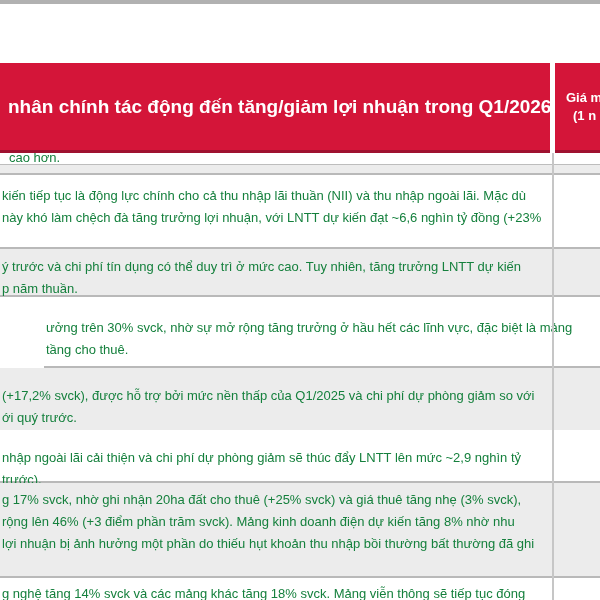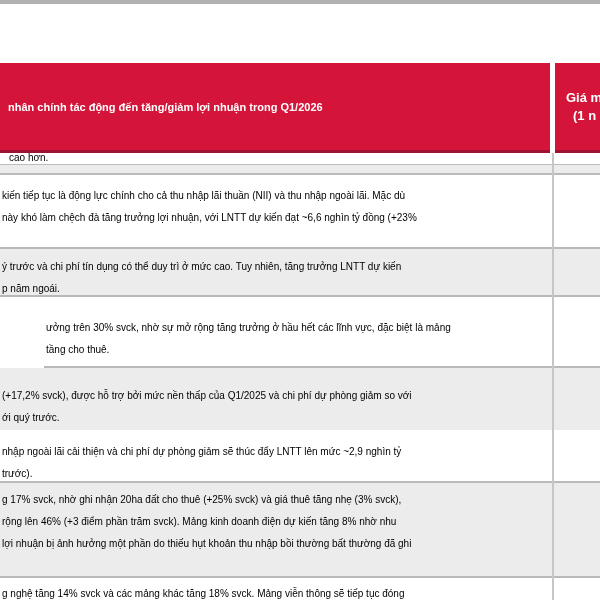--- a/index.html
+++ b/index.html
@@ -9,37 +9,37 @@
   }
   .topbar{position:absolute;left:0;top:0;width:600px;height:4px;background:#b1b1b1;}
   
   .hdr-cell{
     position:absolute;top:63px;height:87px;background:#d41539;
     border-bottom:3px solid #9f1130;display:flex;align-items:center;
   }
   .hdr-left{left:0;width:550px;}
   .hdr-gap{position:absolute;top:63px;left:550px;width:5px;height:90px;background:#ffffff;}
   .hdr-right{left:555px;width:45px;flex-direction:column;justify-content:center;align-items:flex-start;}
-  .hdr-title{color:#ffffff;font-size:11px;font-weight:bold;padding-left:8px;white-space:nowrap;}
+  .hdr-title{color:#ffffff;font-size:19px;font-weight:bold;padding-left:8px;white-space:nowrap;}
   .hdr-right .hline{color:#ffffff;font-size:13px;font-weight:bold;line-height:18px;white-space:nowrap;}
   .hdr-right .hline1{padding-left:11px;}
   .hdr-right .hline2{padding-left:18px;}
   
   .row{position:absolute;left:0;width:600px;box-sizing:border-box;border-bottom:2px solid #b9b9b9;}
   .row.white{background:#ffffff;}
   .row.gray{background:#ececec;}
-  .line{font-size:10px;line-height:22px;color:#000000;padding-left:2px;white-space:nowrap;overflow:hidden;}
+  .line{font-size:13px;line-height:22px;color:#15803d;padding-left:2px;white-space:nowrap;overflow:hidden;}
   .row-partial{top:153px;height:12px;border-bottom:1px solid #bdbdbd;overflow:hidden;}
   .row-partial .line{margin-top:-6px;padding-left:9px;}
   .row-spacer{top:165px;height:10px;}
   .row-2{top:175px;height:74px;padding-top:10px;}
   .row-3{top:249px;height:48px;padding-top:7px;}
   .row-4{top:305px;height:63px;padding-top:12px;margin-left:44px;}
   .row-5{top:368px;height:67px;padding-top:17px;}
-  .row-6{top:430px;height:53px;padding-top:11px;}
+  .row-6{top:430px;height:53px;padding-top:17px;}
   .row-7{top:483px;height:95px;padding-top:6px;}
   .row-8{top:578px;height:22px;padding-top:5px;border-bottom:none;}
   .vline{position:absolute;left:552px;top:153px;width:2px;height:447px;background:#c6c6c6;z-index:5;}
 </style>
 </head>
 <body>
 
 <div class="screen">
 
   <div class="topbar"></div>
@@ -59,21 +59,21 @@
 
   <div class="row gray row-spacer"></div>
 
   <div class="row white row-2">
     <div class="line">kiến tiếp tục là động lực chính cho cả thu nhập lãi thuần (NII) và thu nhập ngoài lãi. Mặc dù</div>
     <div class="line">này khó làm chệch đà tăng trưởng lợi nhuận, với LNTT dự kiến đạt ~6,6 nghìn tỷ đồng (+23%</div>
   </div>
 
   <div class="row gray row-3">
     <div class="line">ý trước và chi phí tín dụng có thể duy trì ở mức cao. Tuy nhiên, tăng trưởng LNTT dự kiến</div>
-    <div class="line">p năm ngoái.</div>
+    <div class="line">p năm thuần.</div>
   </div>
 
   <div class="row white row-4">
     <div class="line">ưởng trên 30% svck, nhờ sự mở rộng tăng trưởng ở hầu hết các lĩnh vực, đặc biệt là mảng</div>
     <div class="line">tầng cho thuê.</div>
   </div>
 
   <div class="row gray row-5">
     <div class="line">(+17,2% svck), được hỗ trợ bởi mức nền thấp của Q1/2025 và chi phí dự phòng giảm so với</div>
     <div class="line">ới quý trước.</div>

